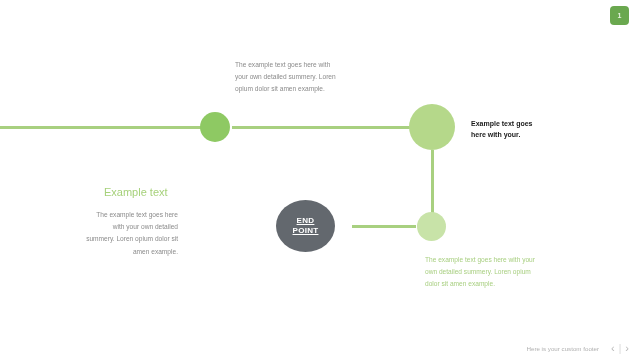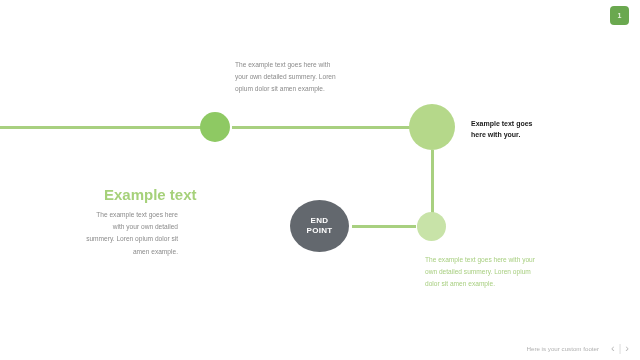--- a/index.html
+++ b/index.html
@@ -98,22 +98,22 @@
   .bold-text {
     position: absolute;
     color: #1a1a1a;
     font-size: 7px;
     font-weight: bold;
     line-height: 1.6;
   }
   .heading-green {
     position: absolute;
     color: #a6d17a;
-    font-size: 15px;
-    font-weight: bold;
+    font-size: 11px;
+    font-weight: normal;
   }
 
   
   .footer {
     position: absolute;
     left: 0;
     right: 0;
     bottom: 6px;
     display: flex;
     align-items: center;
@@ -152,21 +152,21 @@
   <div class="line-v" style="left:431px; top:150px; height:68px;"></div>
 
   <div class="line-h" style="left:352px; top:225px; width:64px;"></div>
 
   <div class="node node-mid" style="left:200px; top:112px;"></div>
 
   <div class="node node-big" style="left:409px; top:104px;"></div>
 
   <div class="node node-small" style="left:417px; top:212px;"></div>
 
-  <div class="node node-end" style="left:290px; top:200px;">
+  <div class="node node-end" style="left:276px; top:200px;text-decoration:underline;">
     <span>END</span>
     <span>POINT</span>
   </div>
 
   <div class="body-text" style="left:235px; top:59px; width:108px;">The example text goes here with your own detailed summery. Loren opium dolor sit amen example.</div>
 
   <div class="bold-text" style="left:471px; top:118px; width:70px;">Example text goes here with your.</div>
 
   <div class="heading-green" style="left:104px; top:186px;">Example text</div>
 

